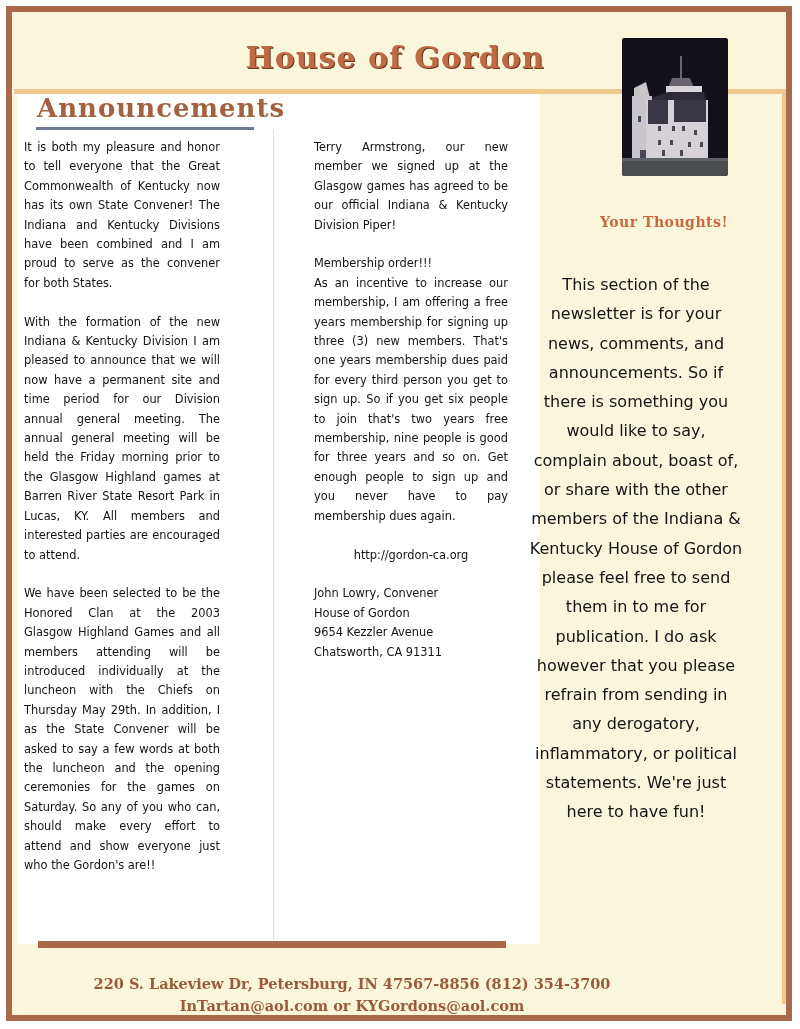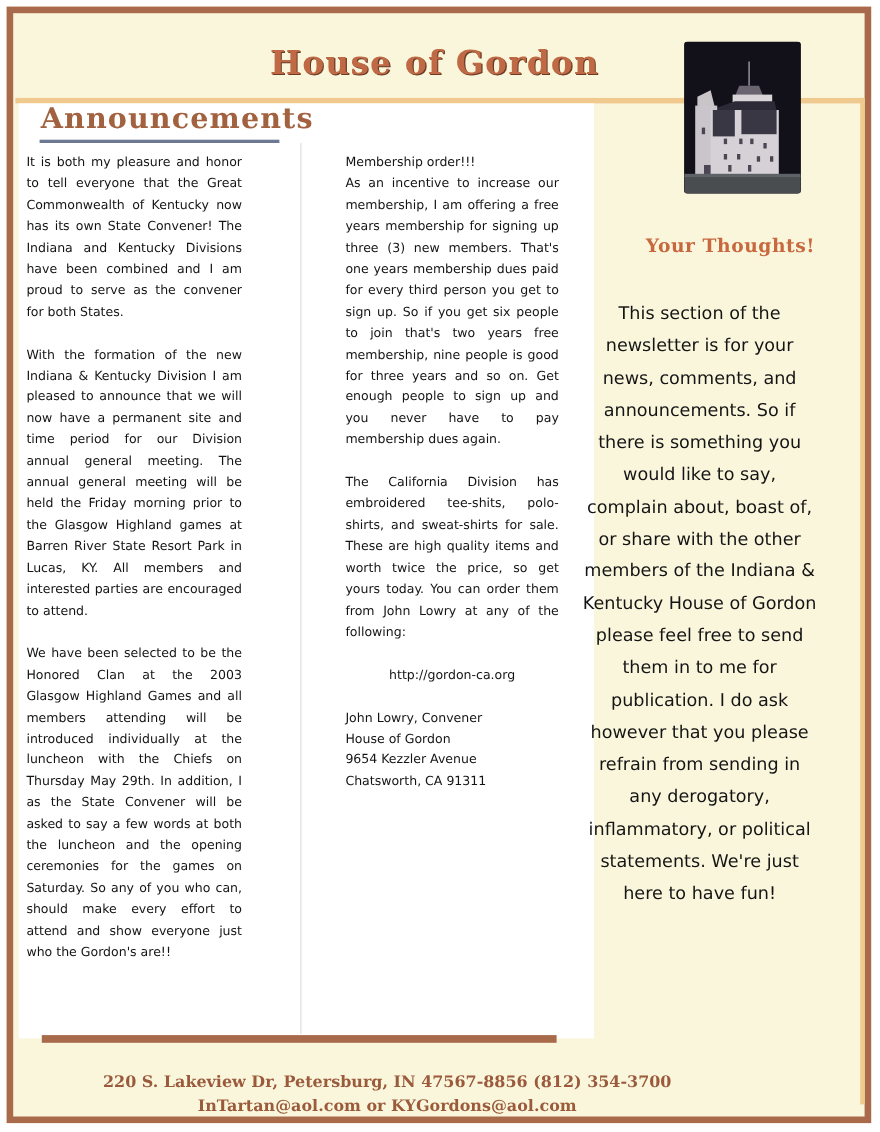--- a/index.html
+++ b/index.html
@@ -47,21 +47,21 @@
   }
   .col p { margin: 0 0 19.4px 0; }
   .col1 { left: 24px; top: 138px; width: 196px; }
   .col2 { left: 314px; top: 138px; width: 194px; }
   .col2 .pre { white-space: pre-line; text-align: left; }
   .bottom-rule {
     position: absolute; left: 38px; top: 941px; width: 468px; height: 7px; background: #a96a4b;
   }
   .thoughts-heading {
     position: absolute; left: 548px; top: 214px; width: 232px; text-align: center;
-    font-family: "DejaVu Serif", serif; font-weight: bold; font-size: 17px; color: #c8683f;
+    font-family: "DejaVu Serif", serif; font-weight: bold; font-size: 14px; color: #c8683f;
     letter-spacing: 0.5px;
   }
   .thoughts-body {
     position: absolute; left: 528px; top: 270px; width: 216px; text-align: center;
     font-family: "DejaVu Sans", sans-serif; font-size: 16px; line-height: 29.3px; color: #141414;
   }
   .footer-line {
     position: absolute; left: 0; width: 704px; text-align: center;
     font-family: "DejaVu Serif", serif; font-weight: bold; font-size: 14.5px; color: #9a5a3b;
   }
@@ -114,23 +114,23 @@
 <div class="heading-rule"></div>
 <div class="col-divider"></div>
 
 <div class="col col1">
   <p>It is both my pleasure and honor to tell everyone that the Great Commonwealth of Kentucky now has its own State Convener! The Indiana and Kentucky Divisions have been combined and I am proud to serve as the convener for both States.</p>
   <p>With the formation of the new Indiana &amp; Kentucky Division I am pleased to announce that we will now have a permanent site and time period for our Division annual general meeting. The annual general meeting will be held the Friday morning prior to the Glasgow Highland games at Barren River State Resort Park in Lucas, KY. All members and interested parties are encouraged to attend.</p>
   <p>We have been selected to be the Honored Clan at the 2003 Glasgow Highland Games and all members attending will be introduced individually at the luncheon with the Chiefs on Thursday May 29th. In addition, I as the State Convener will be asked to say a few words at both the luncheon and the opening ceremonies for the games on Saturday. So any of you who can, should make every effort to attend and show everyone just who the Gordon's are!!</p>
 </div>
 
 <div class="col col2">
+  <p>Terry Armstrong, our new member we signed up at the Glasgow games has agreed to be our official Indiana &amp; Kentucky Division Piper!</p>
   <div style="text-align:left;">Membership order!!!</div>
   <p>As an incentive to increase our membership, I am offering a free years membership for signing up three (3) new members. That's one years membership dues paid for every third person you get to sign up. So if you get six people to join that's two years free membership, nine people is good for three years and so on. Get enough people to sign up and you never have to pay membership dues again.</p>
-  <p>The California Division has embroidered tee-shits, polo-shirts, and sweat-shirts for sale. These are high quality items and worth twice the price, so get yours today. You can order them from John Lowry at any of the following:</p>
   <p style="text-align:center;">http://gordon-ca.org</p>
   <p class="pre">John Lowry, Convener
 House of Gordon
 9654 Kezzler Avenue
 Chatsworth, CA 91311</p>
 </div>
 
 <div class="bottom-rule"></div>
 
 <div class="thoughts-heading">Your Thoughts!</div>

